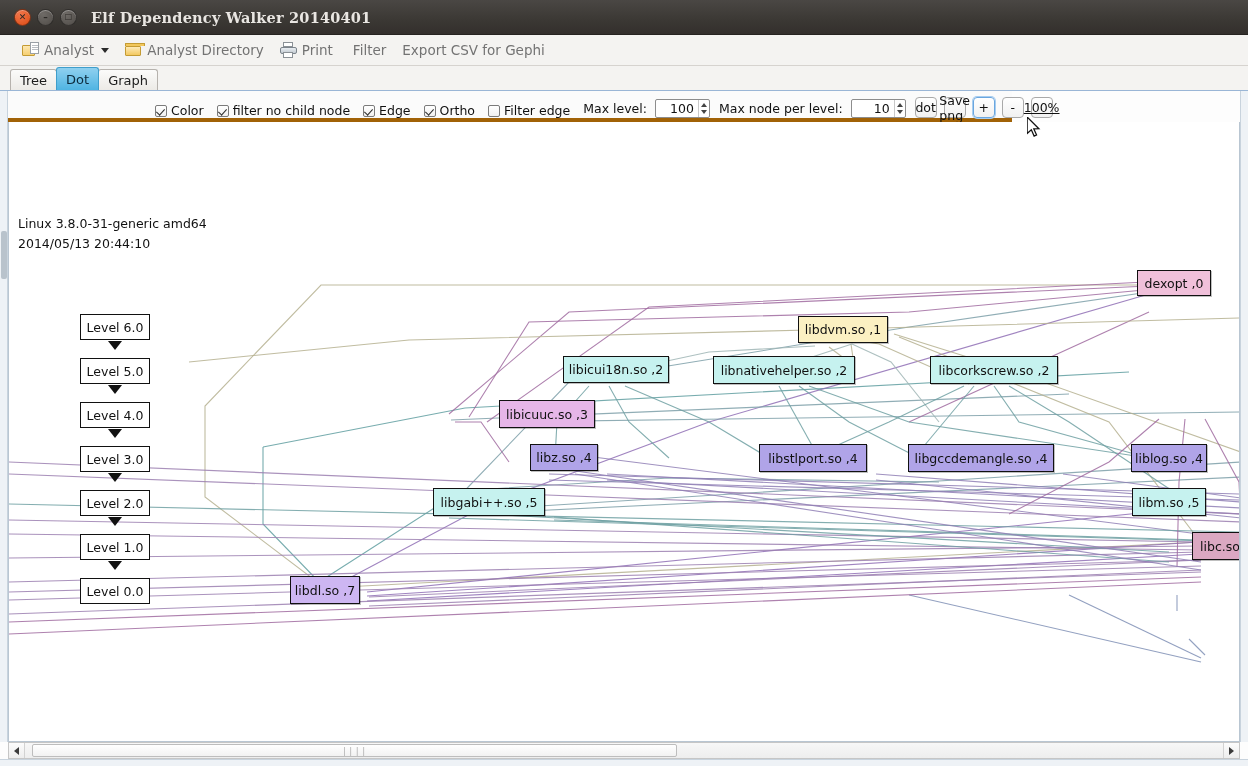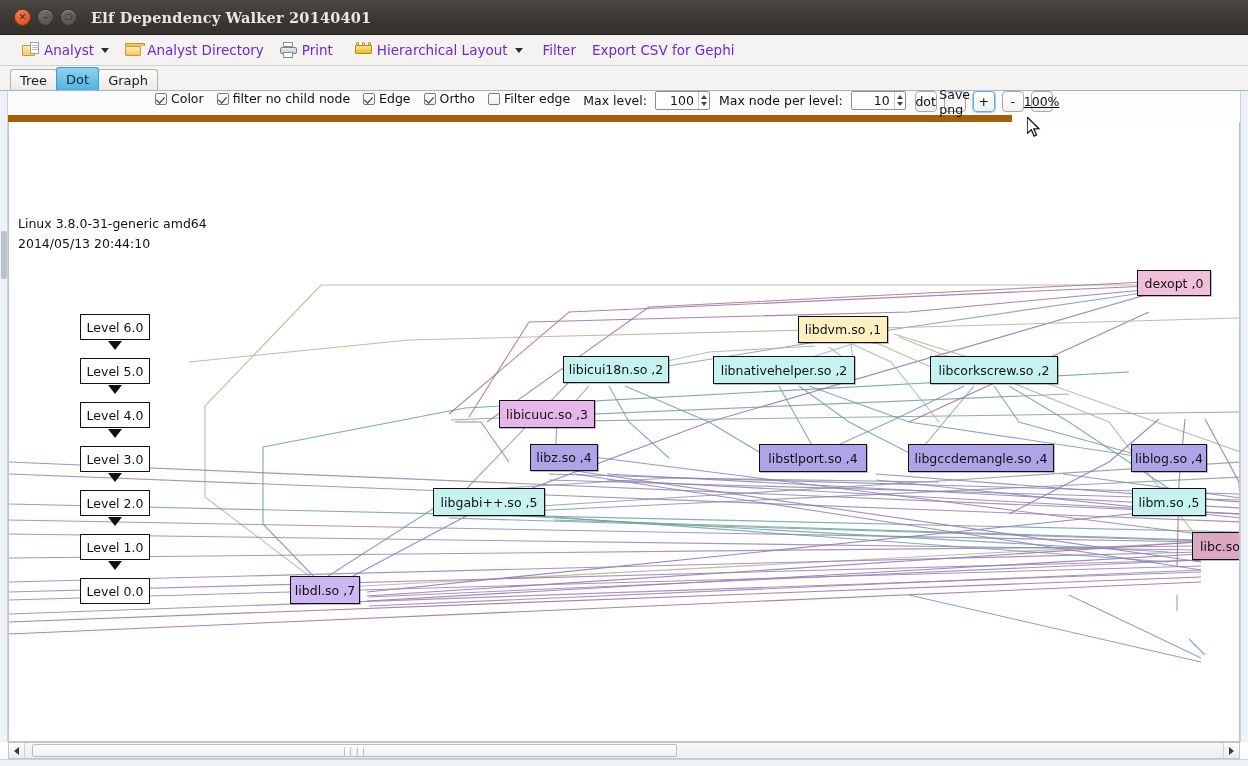--- a/index.html
+++ b/index.html
@@ -36,21 +36,21 @@
   }
 
   
   .toolbar{
     position:absolute; left:0; top:35px; width:1248px; height:31px;
     background:#f4f3f1; border-bottom:1px solid #d6d3cf;
     display:flex; align-items:center; padding-left:14px; gap:0px;
   }
   .tb-item{
     display:flex; align-items:center; gap:5px; height:24px;
-    padding:0 8px; font-size:13.5px; color:#6d28d9; cursor:default;
+    padding:0 8px; font-size:13.5px; color:#737373; cursor:default;
     white-space:nowrap;
   }
   .tb-item .lbl{ font-size:13.5px; }
   .caret{ width:0;height:0;border-left:4px solid transparent;border-right:4px solid transparent;
           border-top:5px solid #2b2b2b; margin-left:2px; }
   .ico{ width:17px; height:16px; display:inline-block; position:relative; flex:0 0 auto;}
 
   
   .ico-folderpage .fold{ position:absolute; left:0; top:3px; width:13px;height:11px;
      background:linear-gradient(#fde8b2,#f6cf72); border:1px solid #c49b33; border-radius:1px 2px 1px 1px;}
@@ -83,21 +83,21 @@
     margin-right:-1px; position:relative; cursor:default;
   }
   .tab.sel{
     background:linear-gradient(#8fd0ef,#4fb4e2); color:#0c2b3d;
     border-color:#3f9ecb; z-index:3; height:23px; font-weight:normal;
   }
 
   
   .optbar{
     position:absolute; left:0; top:91px; width:1012px; height:31px;
-    background:#fbfbfb; display:flex; align-items:flex-start; border-bottom:7px solid #a16207;
+    background:#fbfbfb; display:flex; align-items:flex-end; border-bottom:4px solid #a16207;
   }
   .opt{ display:flex; align-items:center; gap:4px; font-size:12.5px; color:#111; margin-right:13px; white-space:nowrap;}
   .cb{ width:12px;height:12px;border:1px solid #7b7b7b; background:linear-gradient(#ffffff,#f0f0f0);
        border-radius:2px; position:relative; flex:0 0 auto;}
   .cb.on:after{
      content:""; position:absolute; left:2px; top:1px; width:4px;height:7px;
      border:solid #2d2d2d; border-width:0 1.6px 1.6px 0; transform:rotate(42deg);
   }
   .spin{
     display:flex; align-items:center; height:19px; border:1px solid #8d8d8d; background:#fff;
@@ -212,30 +212,20 @@
 
     <div class="tb-item">
       <span class="ico ico-printer">
         <span class="top"></span>
           <span class="mid"></span>
           <span class="out"></span>
       </span>
       <span class="lbl">Print</span>
     </div>
 
-    <div class="tb-item" style="margin-left:6px;">
-      <span class="ico ico-crown">
-        <span class="d1"></span>
-          <span class="d2"></span>
-          <span class="d3"></span>
-          <span class="c"></span>
-      </span>
-      <span class="lbl">Hierarchical Layout</span>
-      <span class="caret"></span>
-    </div>
 
     <div class="tb-item" style="margin-left:4px;">
       <span class="lbl">Filter</span>
     </div>
 
     <div class="tb-item">
       <span class="lbl">Export CSV for Gephi</span>
     </div>
   </div>
 

